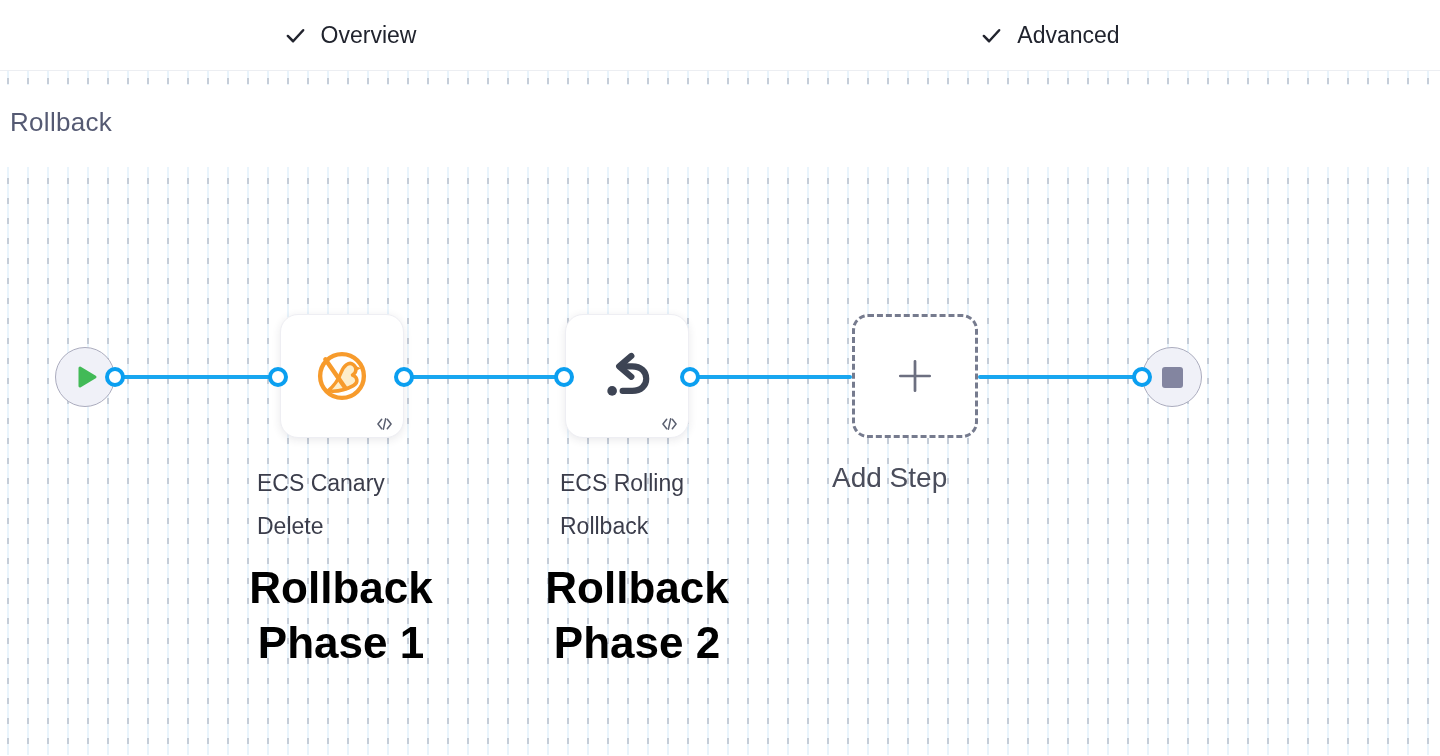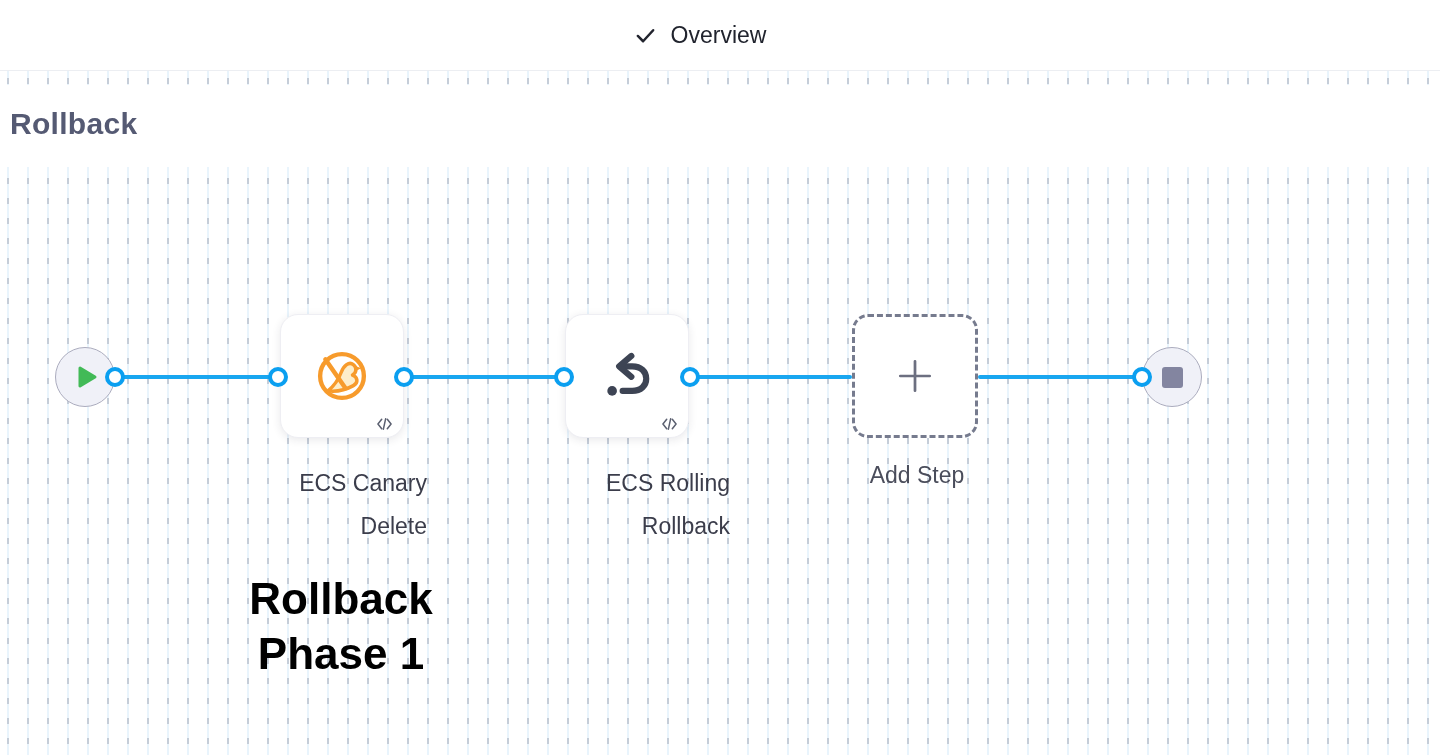--- a/index.html
+++ b/index.html
@@ -19,21 +19,21 @@
 
   
   .canvas { position:relative; width:1440px; height:684px; background-color:#fff;
     background-image:
       radial-gradient(1.4px 3.4px at 50% 50%, #c5cdd8 96%, rgba(197,205,216,0) 100%),
       linear-gradient(to right, #e9f4fc 0, #e9f4fc 2px, rgba(233,244,252,0) 2px);
     background-size: 20px 20px, 20px 100%;
     background-position: -2px 0, 7px 0;
   }
   .head-band { position:absolute; left:0; top:14px; width:100%; height:82px; background:#fff; }
-  .heading { position:absolute; left:10px; top:36px; font-size:30px; font-weight:700;
+  .heading { position:absolute; left:10px; top:36px; font-size:26px; font-weight:400;
              color:#555a73; letter-spacing:.3px; }
 
   .edge { position:absolute; top:304px; height:4px; background:#18a6f0; border-radius:2px; z-index:1; }
   .port { position:absolute; top:296px; width:20px; height:20px; background:#fff;
           border:4.5px solid #0b9ff0; border-radius:50%; z-index:5; cursor:pointer; }
 
   .node { position:absolute; top:276px; width:60px; height:60px; border-radius:50%;
           background:#f0f1f8; border:1.5px solid #abacbe; display:flex;
           align-items:center; justify-content:center; z-index:2; }
   .stop-square { width:21px; height:21px; background:#8385a0; border-radius:3px; }
@@ -41,38 +41,46 @@
   .card { position:absolute; top:243px; width:124px; height:124px; background:#fff;
           border:1px solid #eeeef3; border-radius:18px; z-index:2; cursor:pointer;
           box-shadow:0 2px 8px rgba(40,41,61,.10); display:flex;
           align-items:center; justify-content:center; }
   .code-badge { position:absolute; right:11px; bottom:7px; line-height:0; }
 
   .addbox { position:absolute; left:852px; top:243px; width:126px; height:124px;
             background:#fff; border:3px dashed #767b8e; border-radius:16px; z-index:2;
             display:flex; align-items:center; justify-content:center; cursor:pointer; }
 
-  .step-label { position:absolute; top:391px; width:170px; text-align:right;
+  .step-label { position:absolute; top:391px; width:170px; text-align:left;
                 font-size:23px; line-height:43px; color:#3b3d4b; z-index:2; }
-  .add-label  { position:absolute; left:832px; top:391px; width:170px; text-align:center;
-                font-size:23px; color:#4a4d5b; z-index:2; }
+  .add-label  { position:absolute; left:832px; top:391px; width:170px; 
+                font-size:28px; color:#4a4d5b; z-index:2; }
   .phase { position:absolute; top:489px; width:250px; text-align:center; font-size:44px;
            line-height:55px; font-weight:700; color:#000; z-index:3; }
 </style>
 </head>
 <body>
 
 <div class="tabbar">
   <div class="tab">
     <span class="chk">
       <svg width="23" height="23" viewBox="0 0 24 24">
           <path d="M4 12.5 L9.5 18 L20 6.5" fill="none" stroke="#22242e" stroke-width="2.6" stroke-linecap="round" stroke-linejoin="round"></path>
         </svg>
     </span>
     <span>Overview</span>
+  </div>
+  <div class="tab">
+    <span class="chk">
+      <svg width="23" height="23" viewBox="0 0 24 24">
+          <path d="M4 12.5 L9.5 18 L20 6.5" fill="none" stroke="#22242e" stroke-width="2.6" stroke-linecap="round" stroke-linejoin="round"></path>
+        </svg>
+    </span>
+    <span>Advanced</span>
   </div>
 </div>
 
 <div class="canvas">
   <div class="head-band"></div>
   <div class="heading">Rollback</div>
 
   <div class="edge" style="left:115px; width:163px;"></div>
   <div class="edge" style="left:404px; width:160px;"></div>
   <div class="edge" style="left:690px; width:162px;"></div>
@@ -125,14 +133,15 @@
   <div class="port" style="left:268px;"></div>
   <div class="port" style="left:394px;"></div>
   <div class="port" style="left:554px;"></div>
   <div class="port" style="left:680px;"></div>
   <div class="port" style="left:1132px;"></div>
 
   <div class="step-label" style="left:257px;">ECS Canary Delete</div>
   <div class="step-label" style="left:560px;">ECS Rolling Rollback</div>
   <div class="add-label">Add Step</div>
 
-  <div class="phase" style="left:216px;margin-top:11px;">Rollback Phase 1</div>
+  <div class="phase" style="left:216px;">Rollback Phase 1</div>
+  <div class="phase" style="left:512px;">Rollback Phase 2</div>
 </div>
 
 </body></html>

